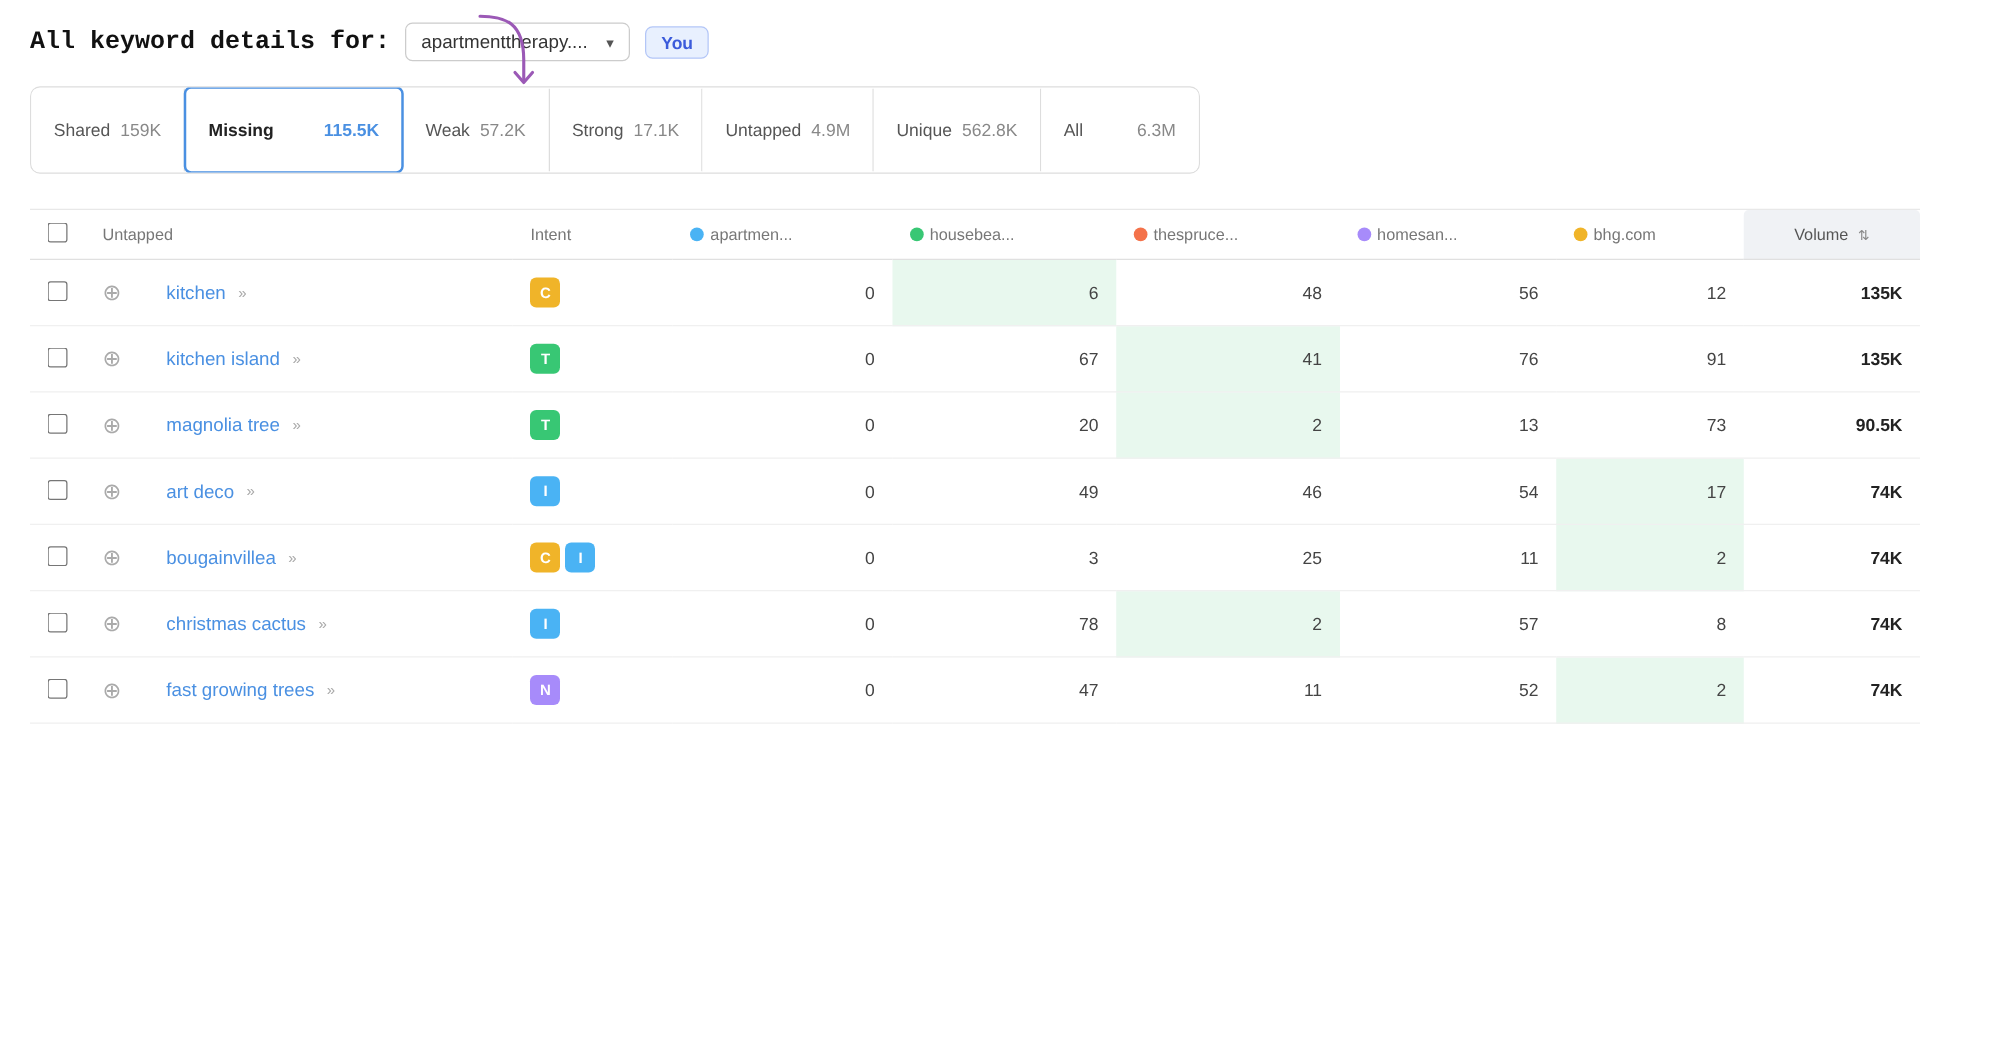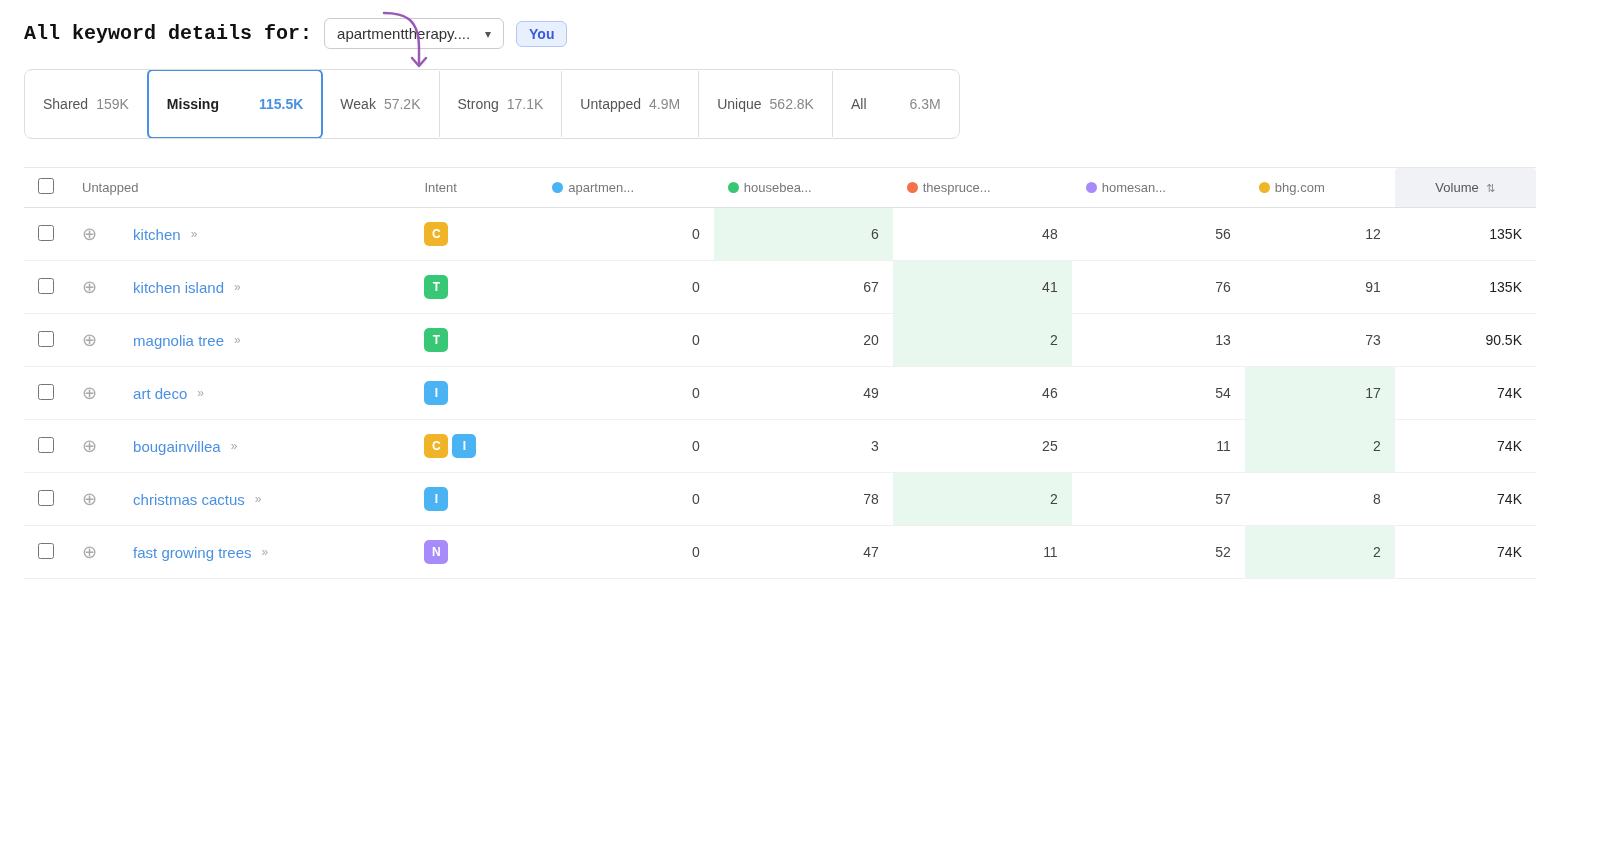--- a/index.html
+++ b/index.html
@@ -141,21 +141,21 @@
       padding: 14px 14px;
       font-size: 14px;
       vertical-align: middle;
     }
     td.col-num {
       text-align: right;
       color: #444;
     }
     td.col-volume {
       text-align: right;
-      font-weight: 400;
+      font-weight: 700;
       color: #222;
     }
     td.highlighted {
       background: #e8f8ee;
     }
 
     
     .keyword-cell {
       display: flex;
       align-items: center;

